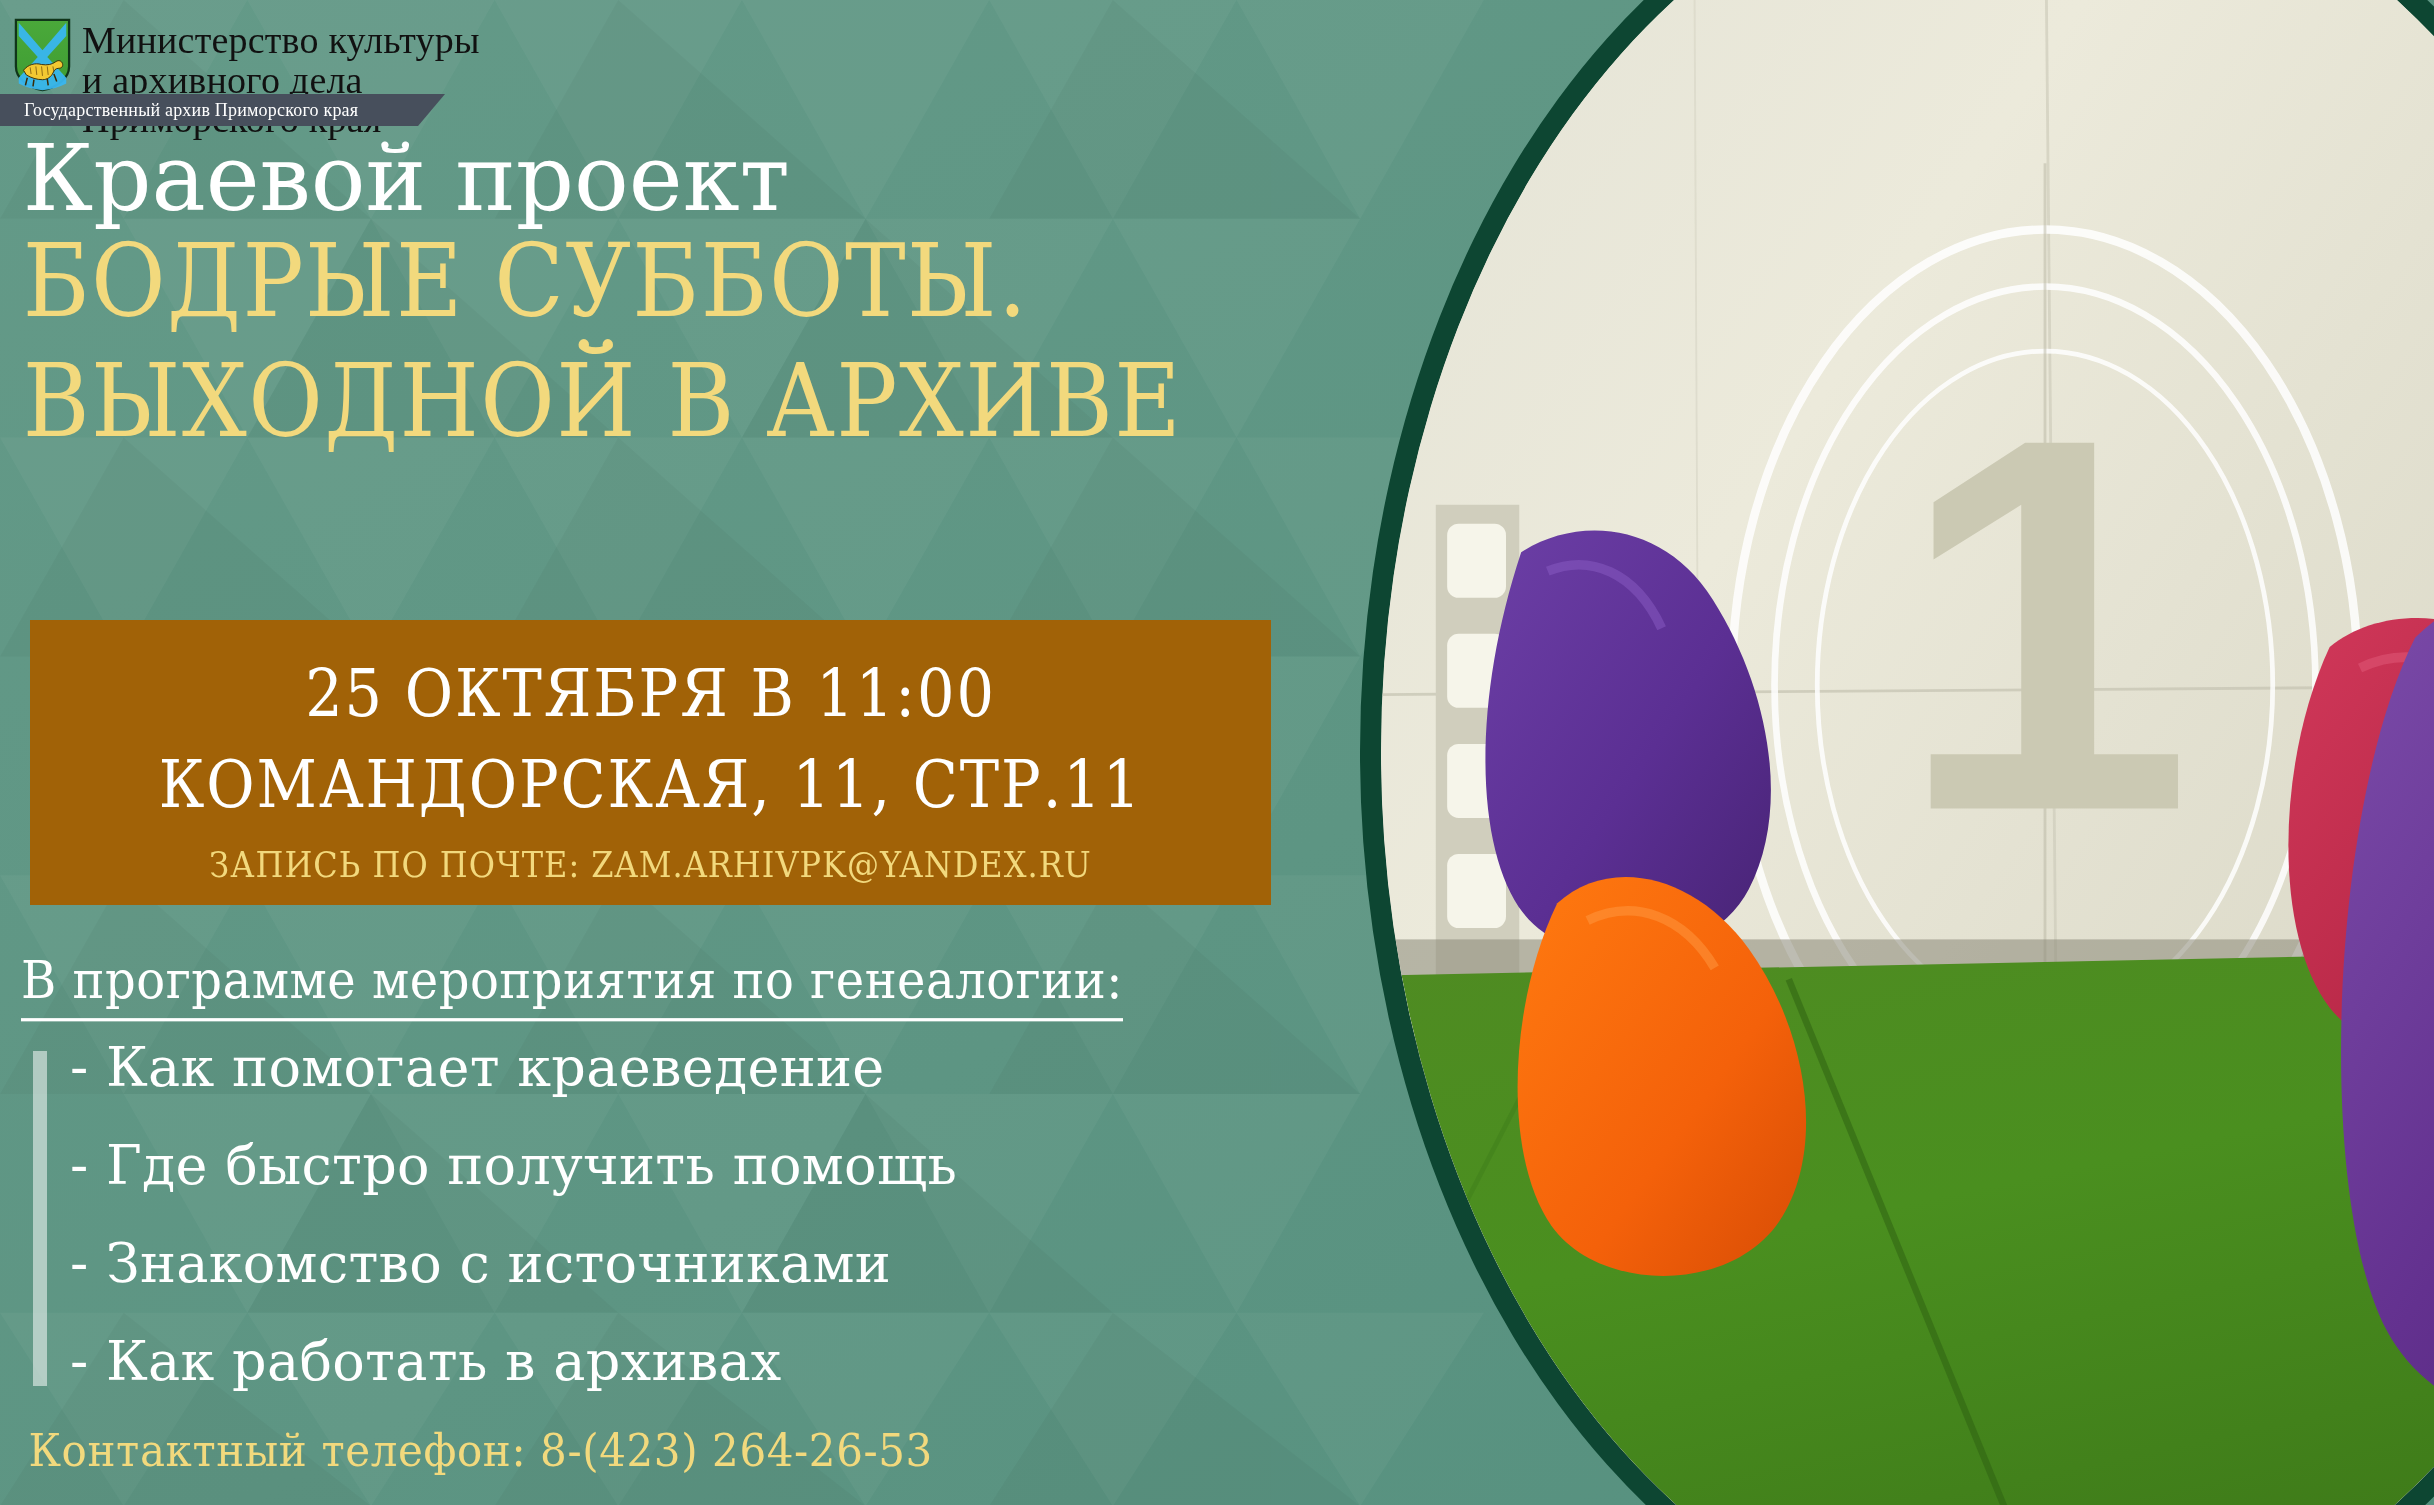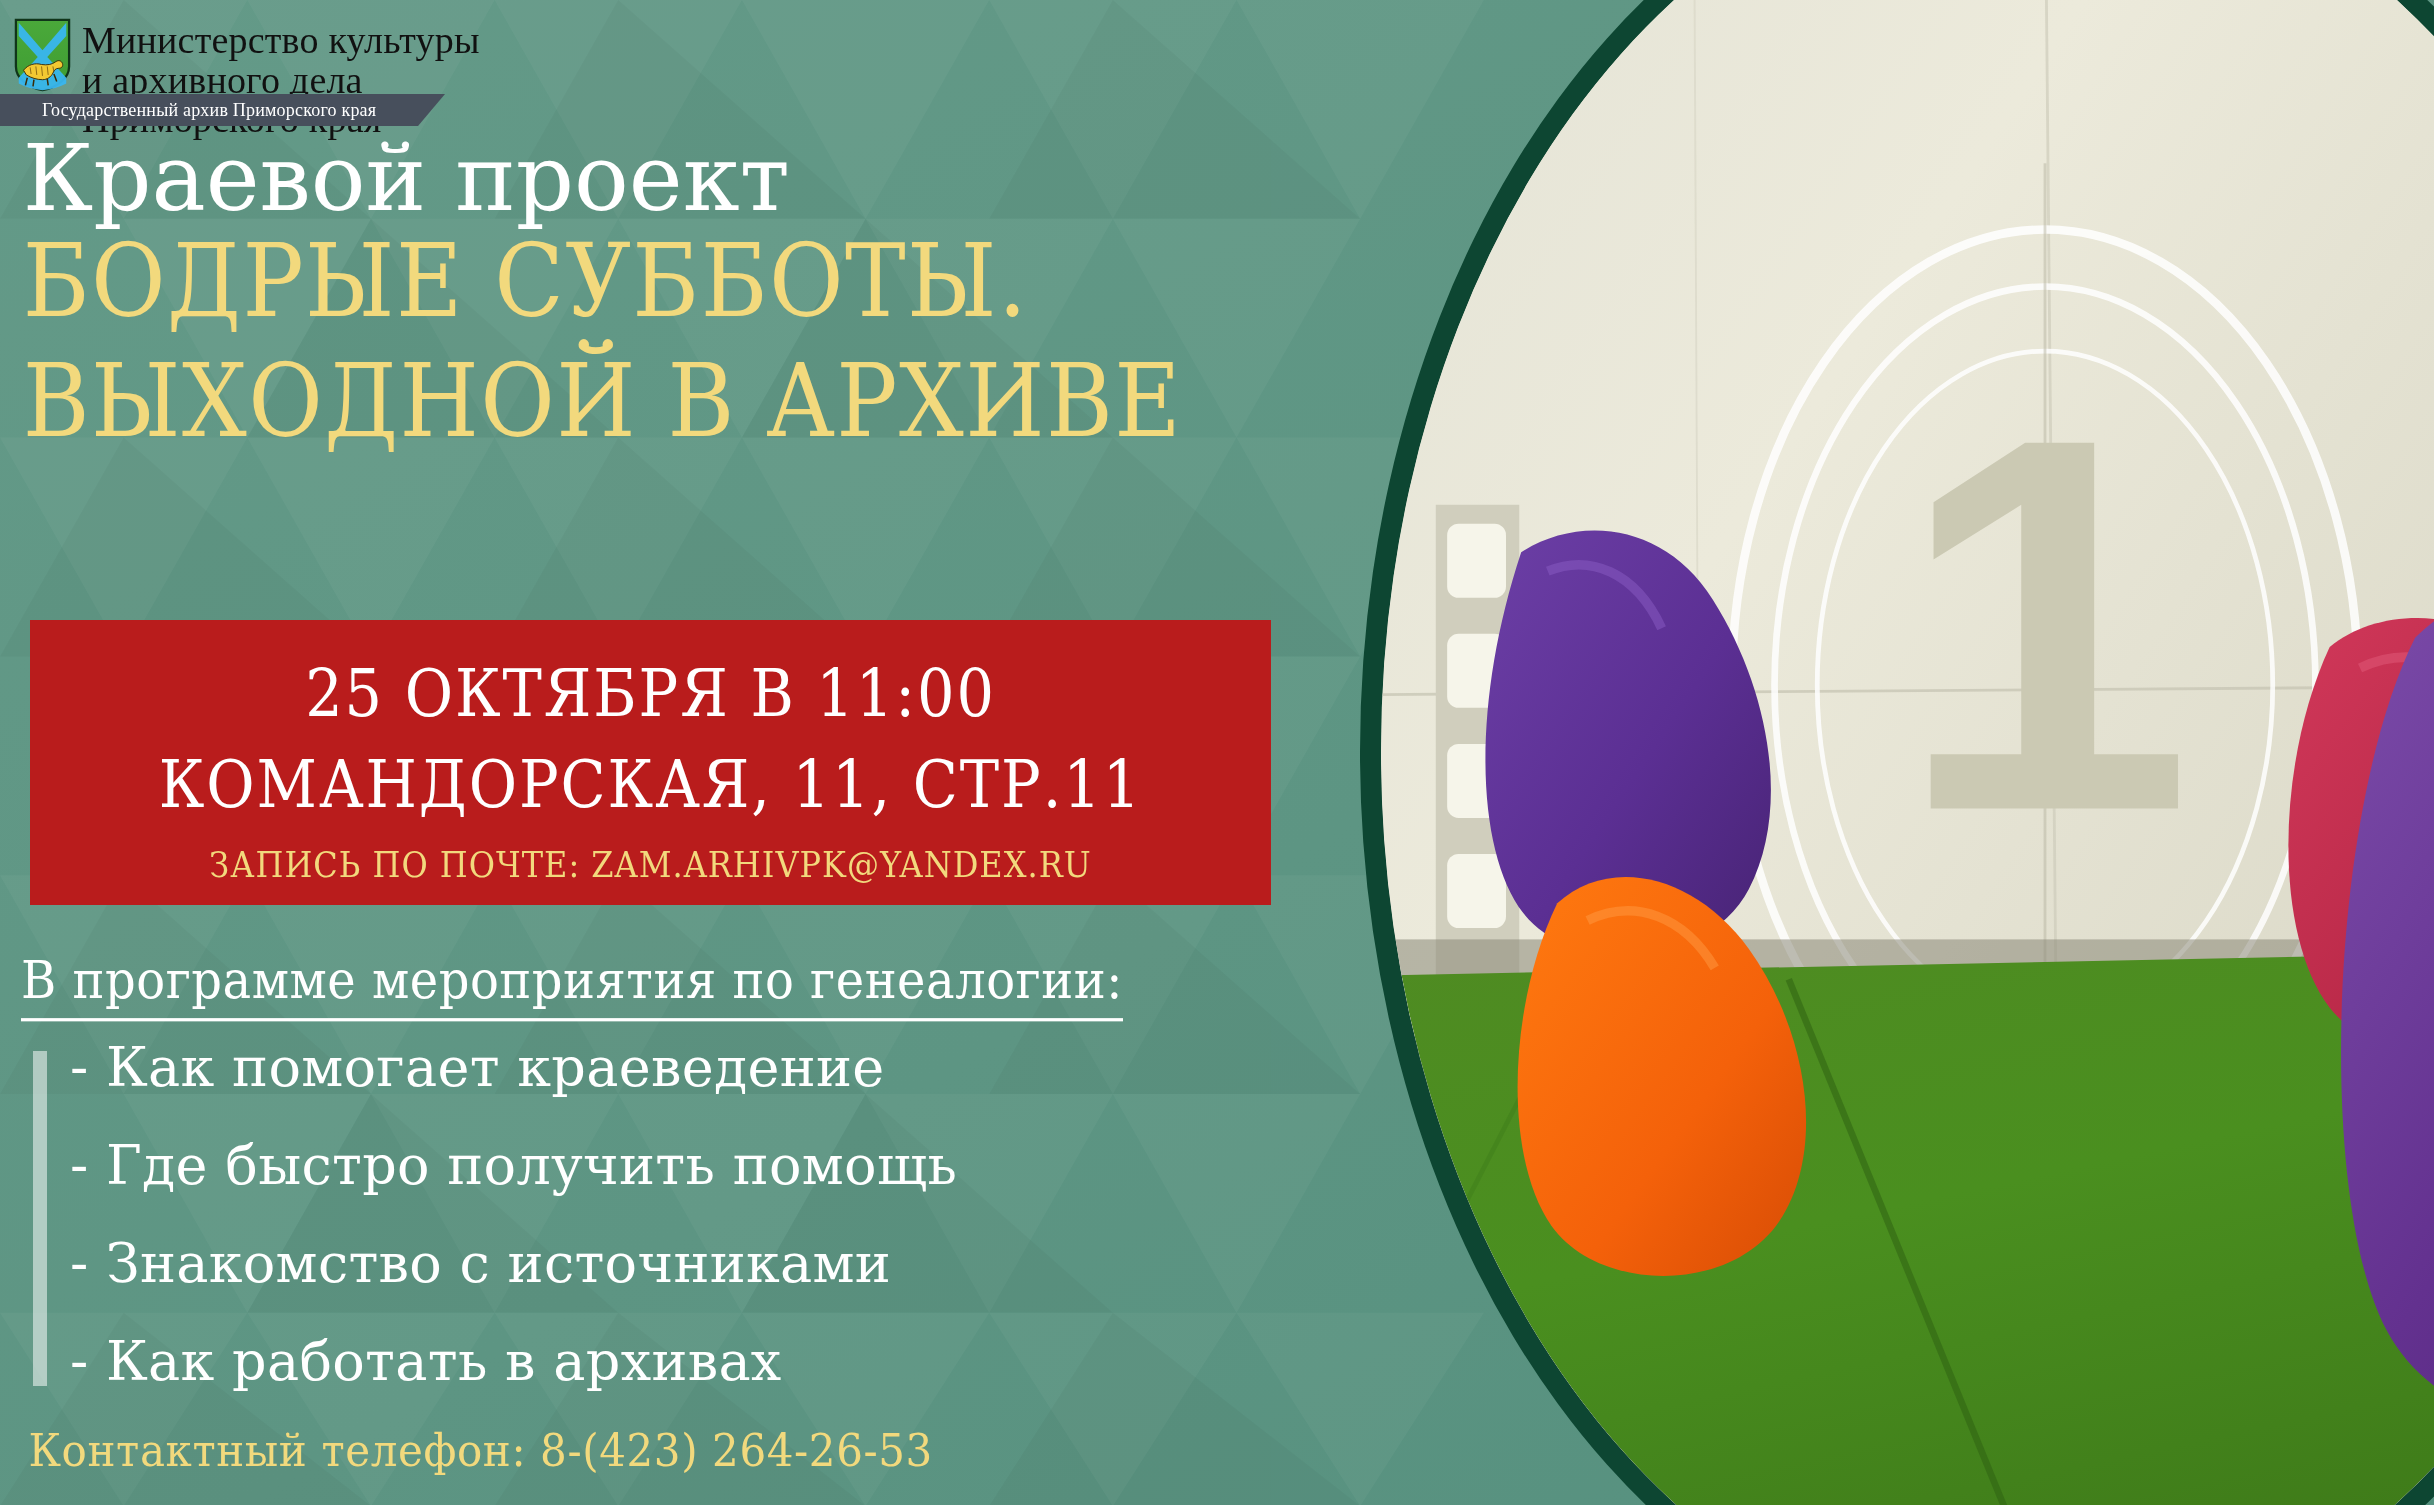--- a/index.html
+++ b/index.html
@@ -49,21 +49,21 @@
   }
   .ribbon{
     position:absolute;left:0;top:94px;
     width:445px;height:32px;
     background:#474f5c;
     clip-path:polygon(0 0,445px 0,418px 100%,0 100%);
     display:flex;align-items:center;
   }
   .ribbon span{
     color:#fff;font-size:18px;letter-spacing:0.2px;
-    padding-left:42px;
+    padding-left:24px;
     font-family:"Liberation Serif","DejaVu Serif",serif;
     white-space:nowrap;
     text-align:center;
   }
 
   
   .title-block{position:absolute;left:13.3px;top:133px;z-index:6;width:1332px;}
   .t-line1{
     color:#ffffff;
     font-size:91px;line-height:1.0;
@@ -82,21 +82,21 @@
     transform:scaleY(1.12);
     transform-origin:left top;
   }
   .t-line2{margin-top:5.7px;}
   .t-line3{margin-top:27px;}
 
   
   .date-box{
     position:absolute;left:30px;top:620px;
     width:1241px;height:285px;
-    background:#b91c1c;
+    background:#a16207;
     z-index:6;
     display:flex;flex-direction:column;
     align-items:center;justify-content:center;
     padding-top:22px;
   }
   .date-line{
     color:#ffffff;
     font-family:"DejaVu Serif","Liberation Serif",serif;
     font-size:59px;line-height:1.05;
     letter-spacing:1.9px;

